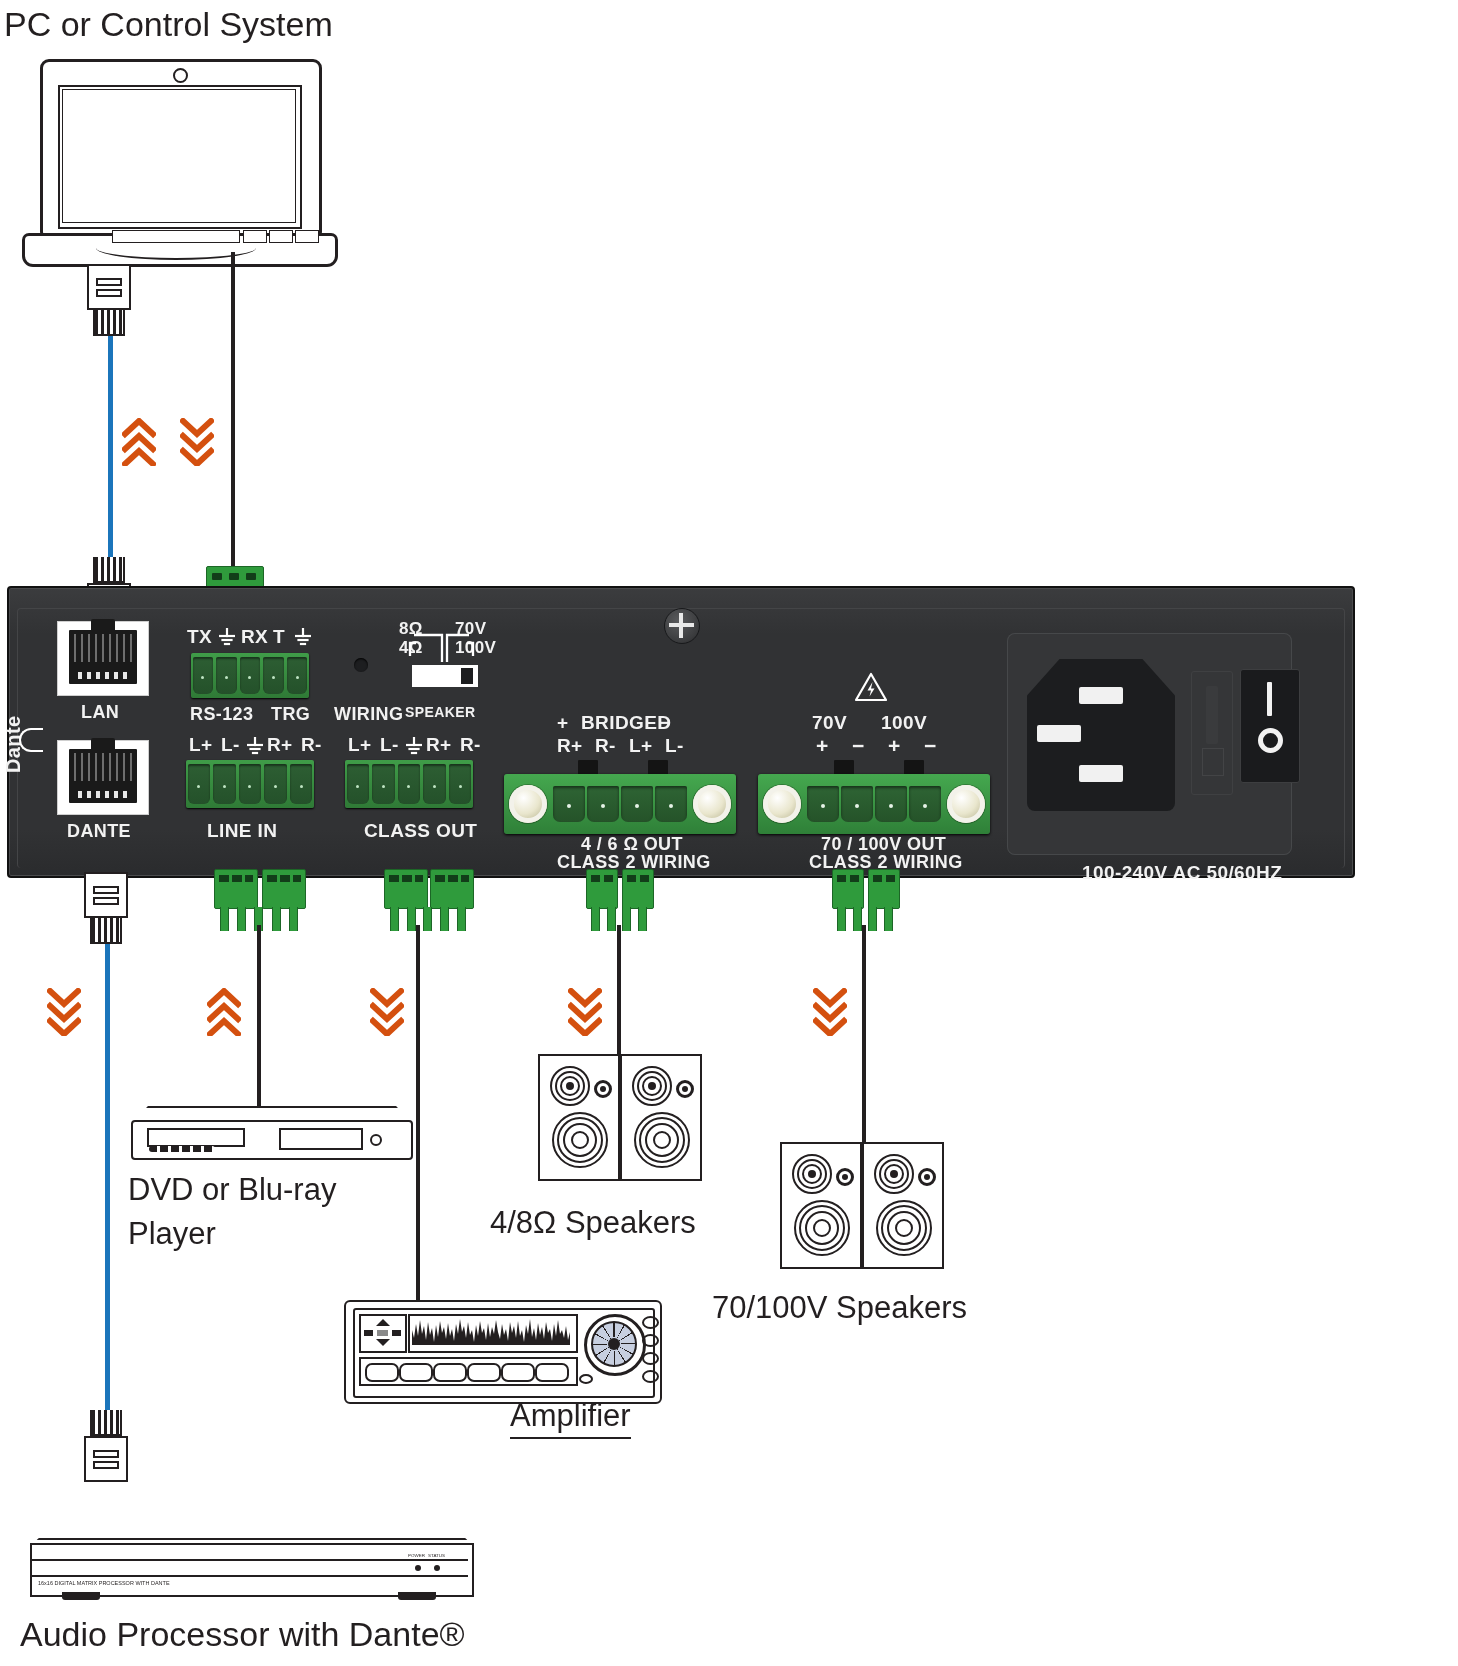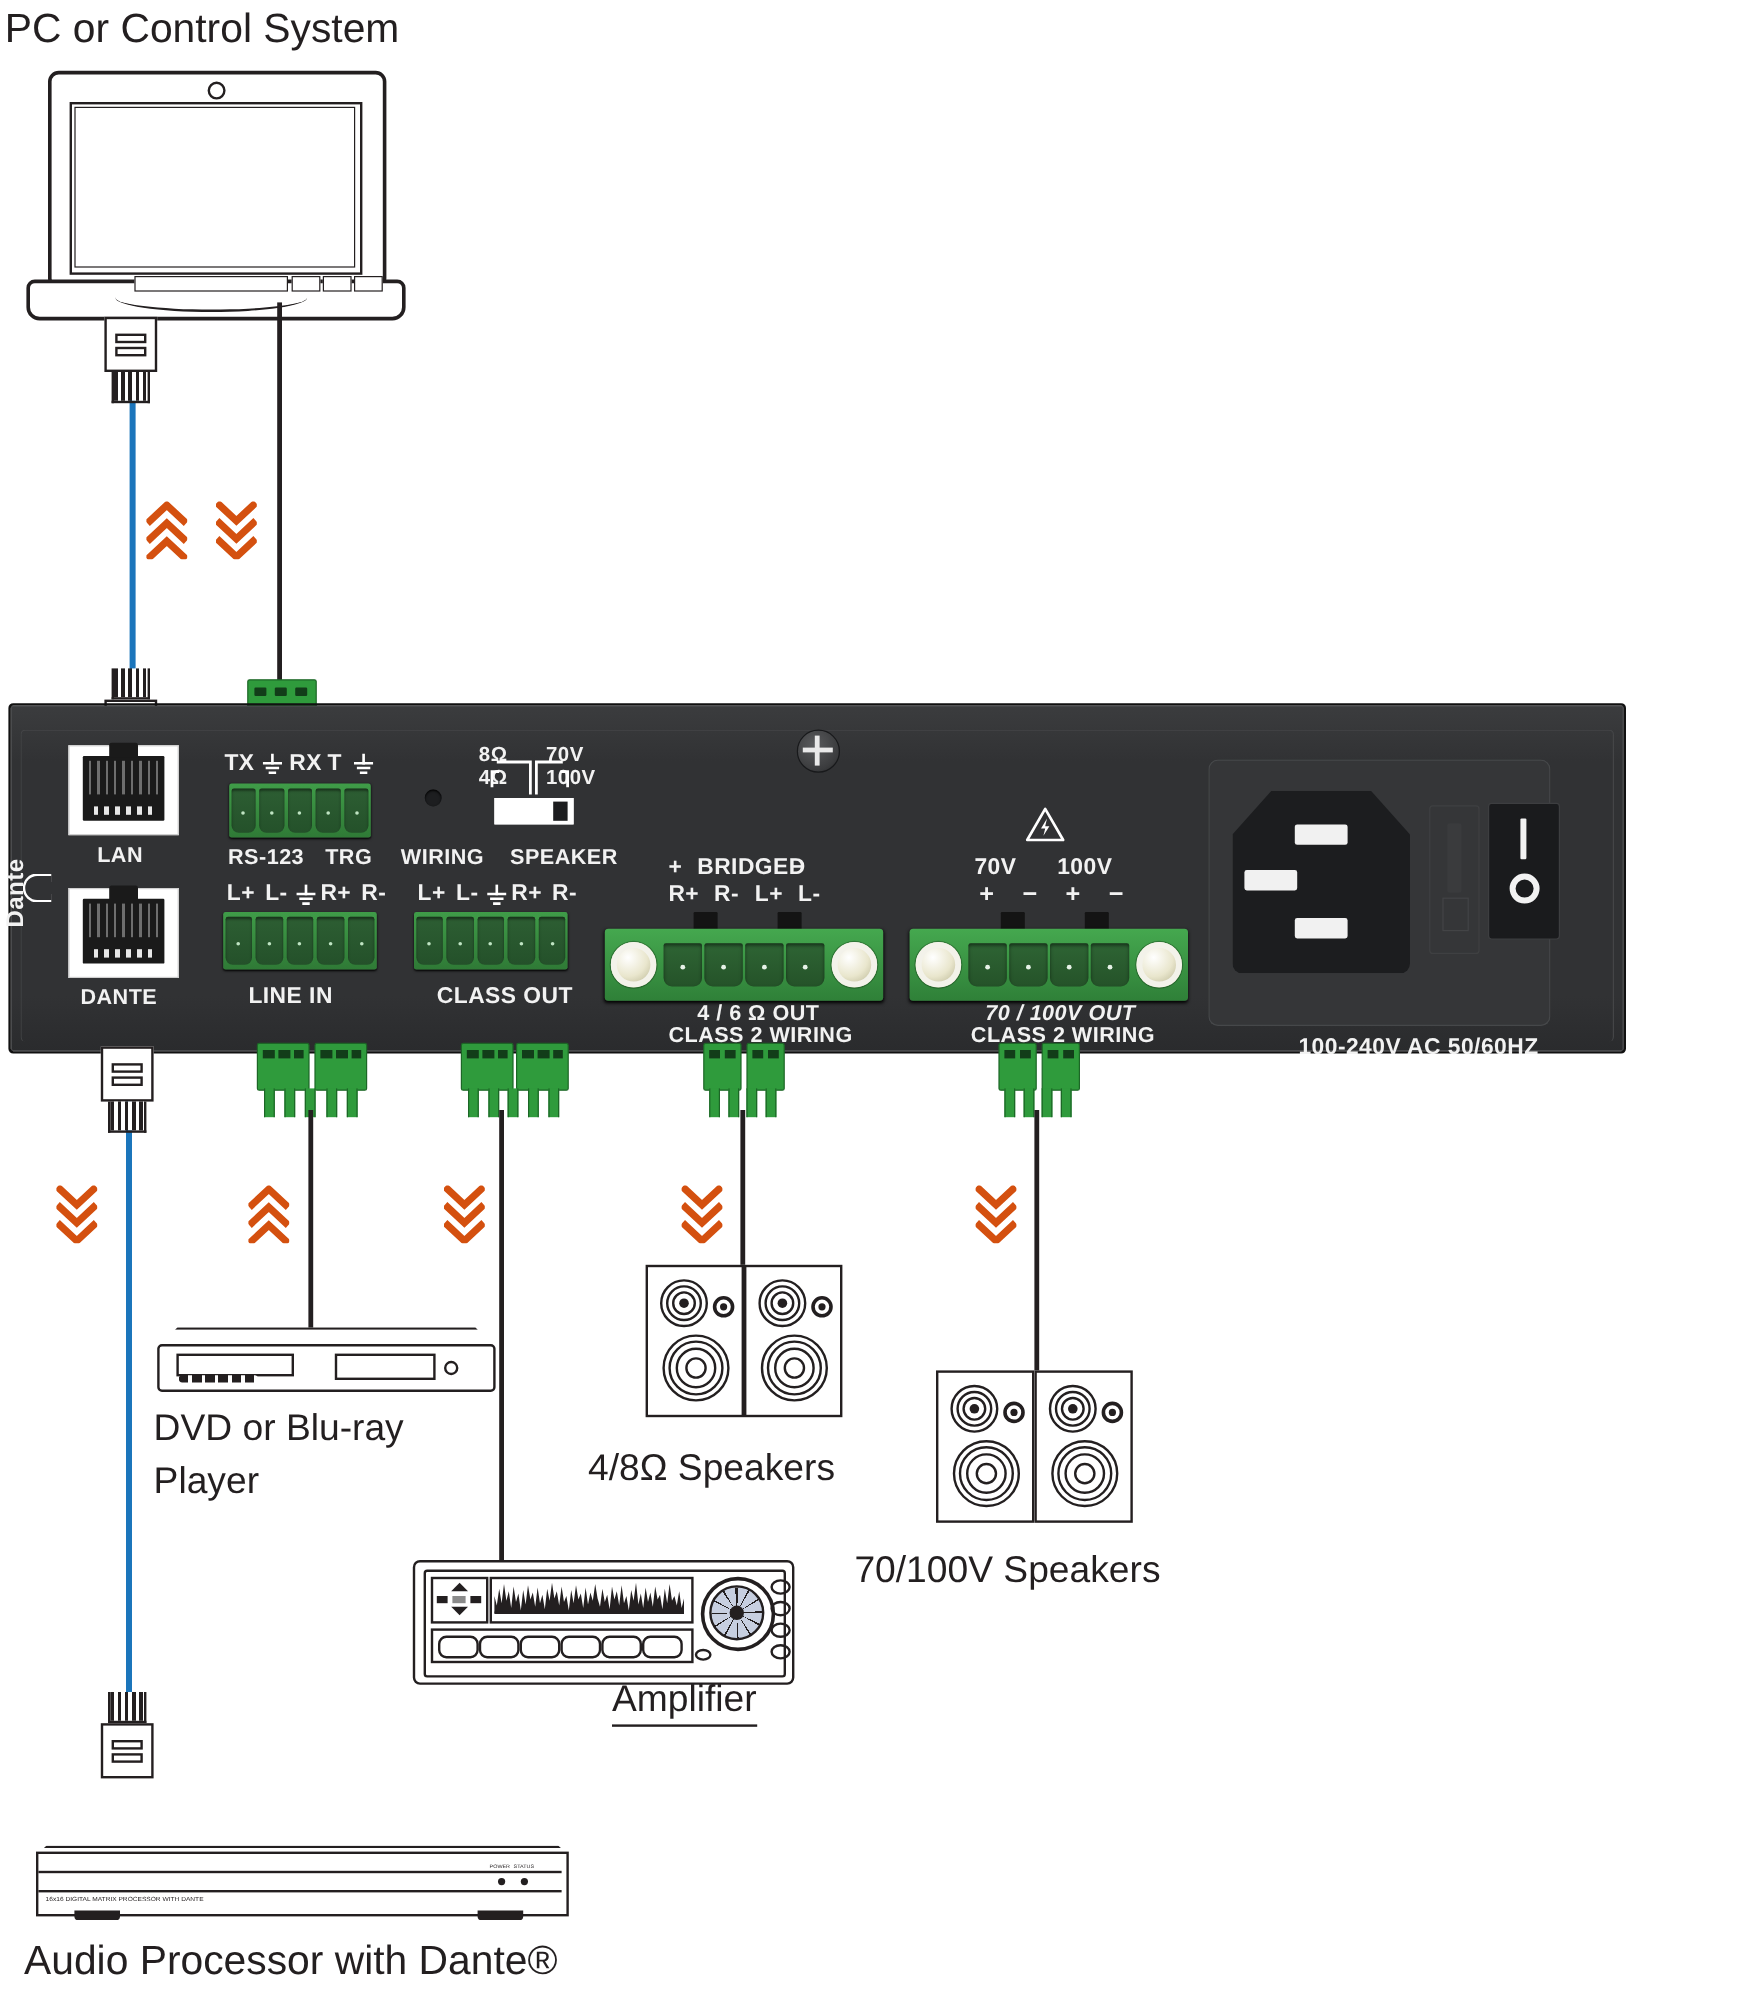--- a/index.html
+++ b/index.html
@@ -225,21 +225,21 @@
       <path d="M20 19 h28 v27"></path>
           <path d="M16 40 v-13 h6"></path>
       <path d="M75 19 h-22 v27"></path>
           <path d="M79 40 v-13 h-6"></path>
         </g>
       </svg>
   </div>
   <div class="abs" style="left:403px;top:77px;width:66px;height:22px;background:#fff;border:3px solid #fff;box-sizing:border-box;">
     <div class="abs" style="right:2px;top:0;width:12px;height:16px;background:#1c1d1f;"></div>
   </div>
-  <div class="pnl-txt" style="left:416px;top:116px;font-size:18px;">SPEAKER</div>
+  <div class="pnl-txt" style="left:396px;top:116px;font-size:14px;">SPEAKER</div>
 
   <div class="pnl-txt" style="left:180px;top:146px;font-size:19px;">L+</div>
   <div class="pnl-txt" style="left:212px;top:146px;font-size:19px;">L-</div>
   <div class="abs" style="left:238px;top:149px;">
     <svg width="16" height="18" viewBox="0 0 16 18">
         <g stroke="#fff" stroke-width="2.2" stroke-linecap="square">
       <line x1="8" y1="1" x2="8" y2="8"></line>
           <line x1="1" y1="8" x2="15" y2="8"></line>
           <line x1="3.5" y1="12" x2="12.5" y2="12"></line>
           <line x1="6" y1="16" x2="10" y2="16"></line>
@@ -319,21 +319,21 @@
   <div class="termbig" style="left:749px;top:186px;width:232px;height:60px;">
     <div class="screwhole"></div>
     <div class="cells">
         <div class="c"></div>
         <div class="c"></div>
         <div class="c"></div>
         <div class="c"></div>
       </div>
     <div class="screwhole"></div>
   </div>
-  <div class="pnl-txt" style="left:812px;top:246px;font-size:18px;font-style:italic;">70 / 100V OUT</div>
+  <div class="pnl-txt" style="left:812px;top:246px;font-size:18px;">70 / 100V OUT</div>
   <div class="pnl-txt" style="left:800px;top:264px;font-size:18px;">CLASS 2 WIRING</div>
 
   <div class="abs" style="left:998px;top:45px;width:285px;height:222px;background:#353638;border-radius:8px;box-shadow:inset 0 0 0 1px #46484a;">
 
     <div class="abs" style="left:20px;top:26px;width:148px;height:152px;background:#1c1d1f;border-radius:8px;clip-path:polygon(0 24%,22% 0,78% 0,100% 24%,100% 100%,0 100%);">
       <div class="abs" style="left:52px;top:28px;width:44px;height:17px;background:#f1f1f1;border-radius:2px;"></div>
       <div class="abs" style="left:52px;top:106px;width:44px;height:17px;background:#f1f1f1;border-radius:2px;"></div>
       <div class="abs" style="left:10px;top:66px;width:44px;height:17px;background:#f1f1f1;border-radius:2px;"></div>
     </div>
 

